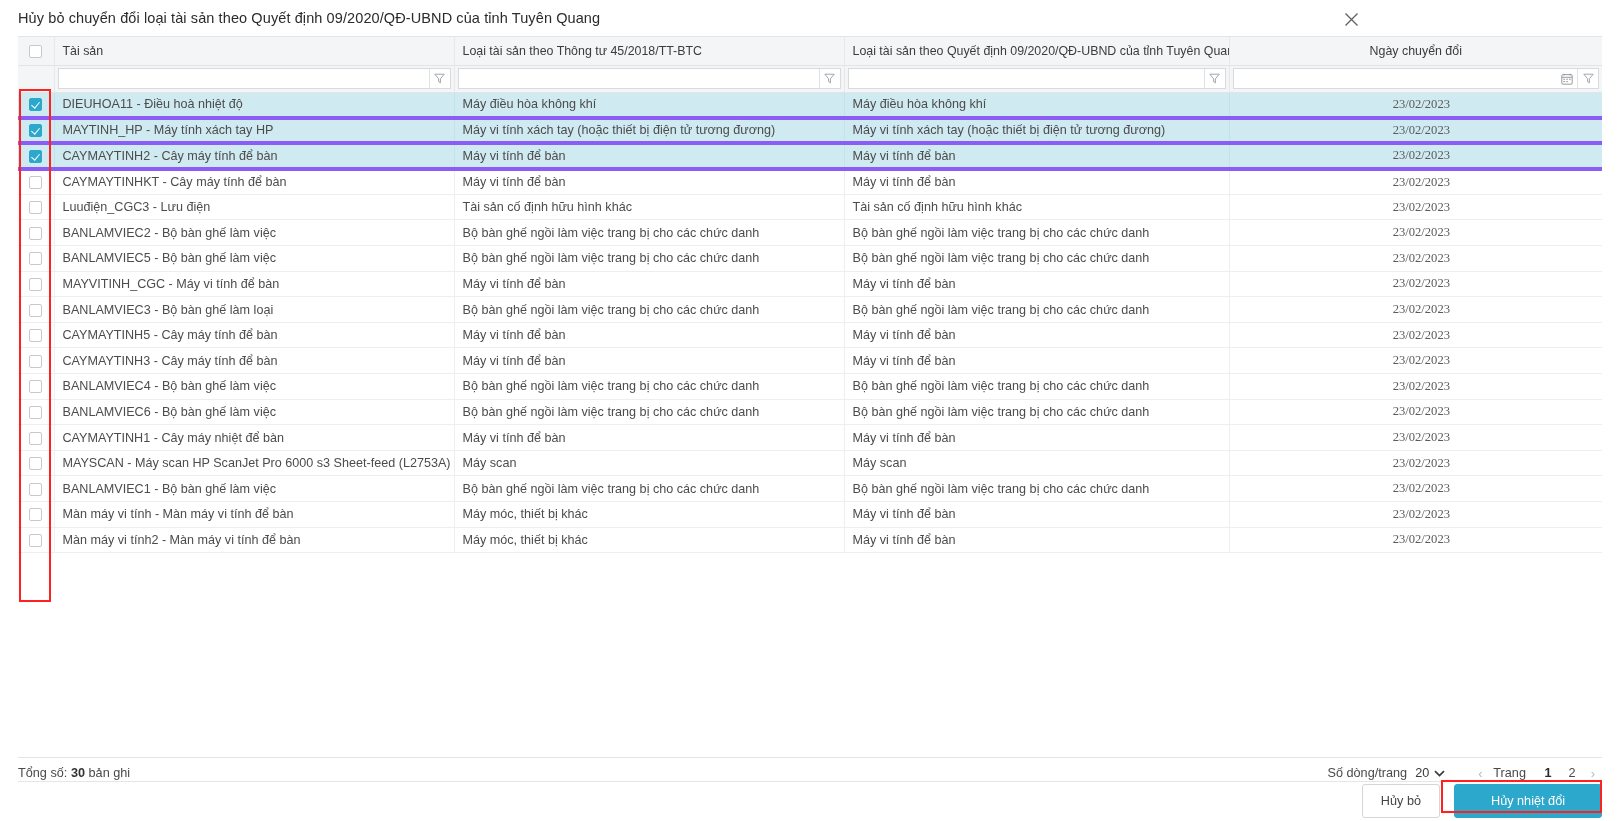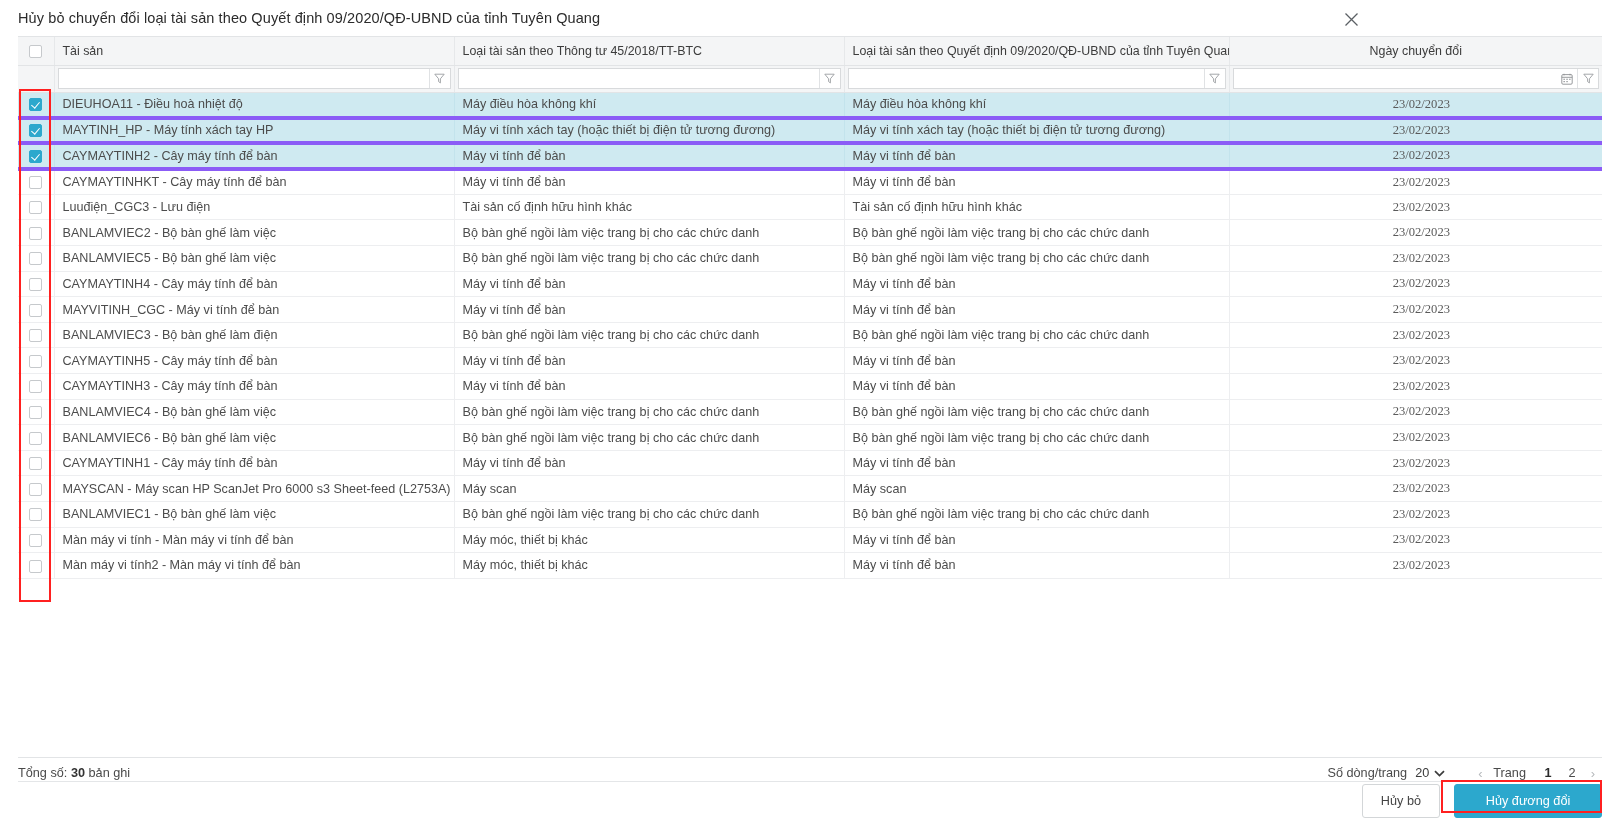--- a/index.html
+++ b/index.html
@@ -464,35 +464,28 @@
           </tr>
           <tr>
             <td class="td-check"><span class="cbx"></span></td>
             <td>BANLAMVIEC5 - Bộ bàn ghế làm việc</td>
             <td>Bộ bàn ghế ngồi làm việc trang bị cho các chức danh</td>
             <td>Bộ bàn ghế ngồi làm việc trang bị cho các chức danh</td>
             <td class="td-date">23/02/2023</td>
           </tr>
           <tr>
             <td class="td-check"><span class="cbx"></span></td>
-            <td>CAYMAYTINH4 - Cây máy tính để bàn</td>
-            <td>Máy vi tính để bàn</td>
-            <td>Máy vi tính để bàn</td>
-            <td class="td-date">23/02/2023</td>
-          </tr>
-          <tr>
-            <td class="td-check"><span class="cbx"></span></td>
             <td>MAYVITINH_CGC - Máy vi tính để bàn</td>
             <td>Máy vi tính để bàn</td>
             <td>Máy vi tính để bàn</td>
             <td class="td-date">23/02/2023</td>
           </tr>
           <tr>
             <td class="td-check"><span class="cbx"></span></td>
-            <td>BANLAMVIEC3 - Bộ bàn ghế làm điện</td>
+            <td>BANLAMVIEC3 - Bộ bàn ghế làm loại</td>
             <td>Bộ bàn ghế ngồi làm việc trang bị cho các chức danh</td>
             <td>Bộ bàn ghế ngồi làm việc trang bị cho các chức danh</td>
             <td class="td-date">23/02/2023</td>
           </tr>
           <tr>
             <td class="td-check"><span class="cbx"></span></td>
             <td>CAYMAYTINH5 - Cây máy tính để bàn</td>
             <td>Máy vi tính để bàn</td>
             <td>Máy vi tính để bàn</td>
             <td class="td-date">23/02/2023</td>
@@ -513,21 +506,21 @@
           </tr>
           <tr>
             <td class="td-check"><span class="cbx"></span></td>
             <td>BANLAMVIEC6 - Bộ bàn ghế làm việc</td>
             <td>Bộ bàn ghế ngồi làm việc trang bị cho các chức danh</td>
             <td>Bộ bàn ghế ngồi làm việc trang bị cho các chức danh</td>
             <td class="td-date">23/02/2023</td>
           </tr>
           <tr>
             <td class="td-check"><span class="cbx"></span></td>
-            <td>CAYMAYTINH1 - Cây máy tính để bàn</td>
+            <td>CAYMAYTINH1 - Cây máy nhiệt để bàn</td>
             <td>Máy vi tính để bàn</td>
             <td>Máy vi tính để bàn</td>
             <td class="td-date">23/02/2023</td>
           </tr>
           <tr>
             <td class="td-check"><span class="cbx"></span></td>
             <td>MAYSCAN - Máy scan HP ScanJet Pro 6000 s3 Sheet-feed (L2753A)</td>
             <td>Máy scan</td>
             <td>Máy scan</td>
             <td class="td-date">23/02/2023</td>
@@ -578,17 +571,17 @@
         </span>
         <span class="navbtn">‹</span>
         <span class="ptxt">Trang</span>
         <span class="pnum active">1</span>
         <span class="pnum">2</span>
         <span class="navbtn">›</span>
       </div>
     </div>
     <div class="btn-row">
       <button class="btn btn-secondary">Hủy bỏ</button>
-      <button class="btn btn-primary">Hủy đương đổi</button>
+      <button class="btn btn-primary">Hủy nhiệt đổi</button>
     </div>
   </div>
 
 </div>
 
 </body></html>

